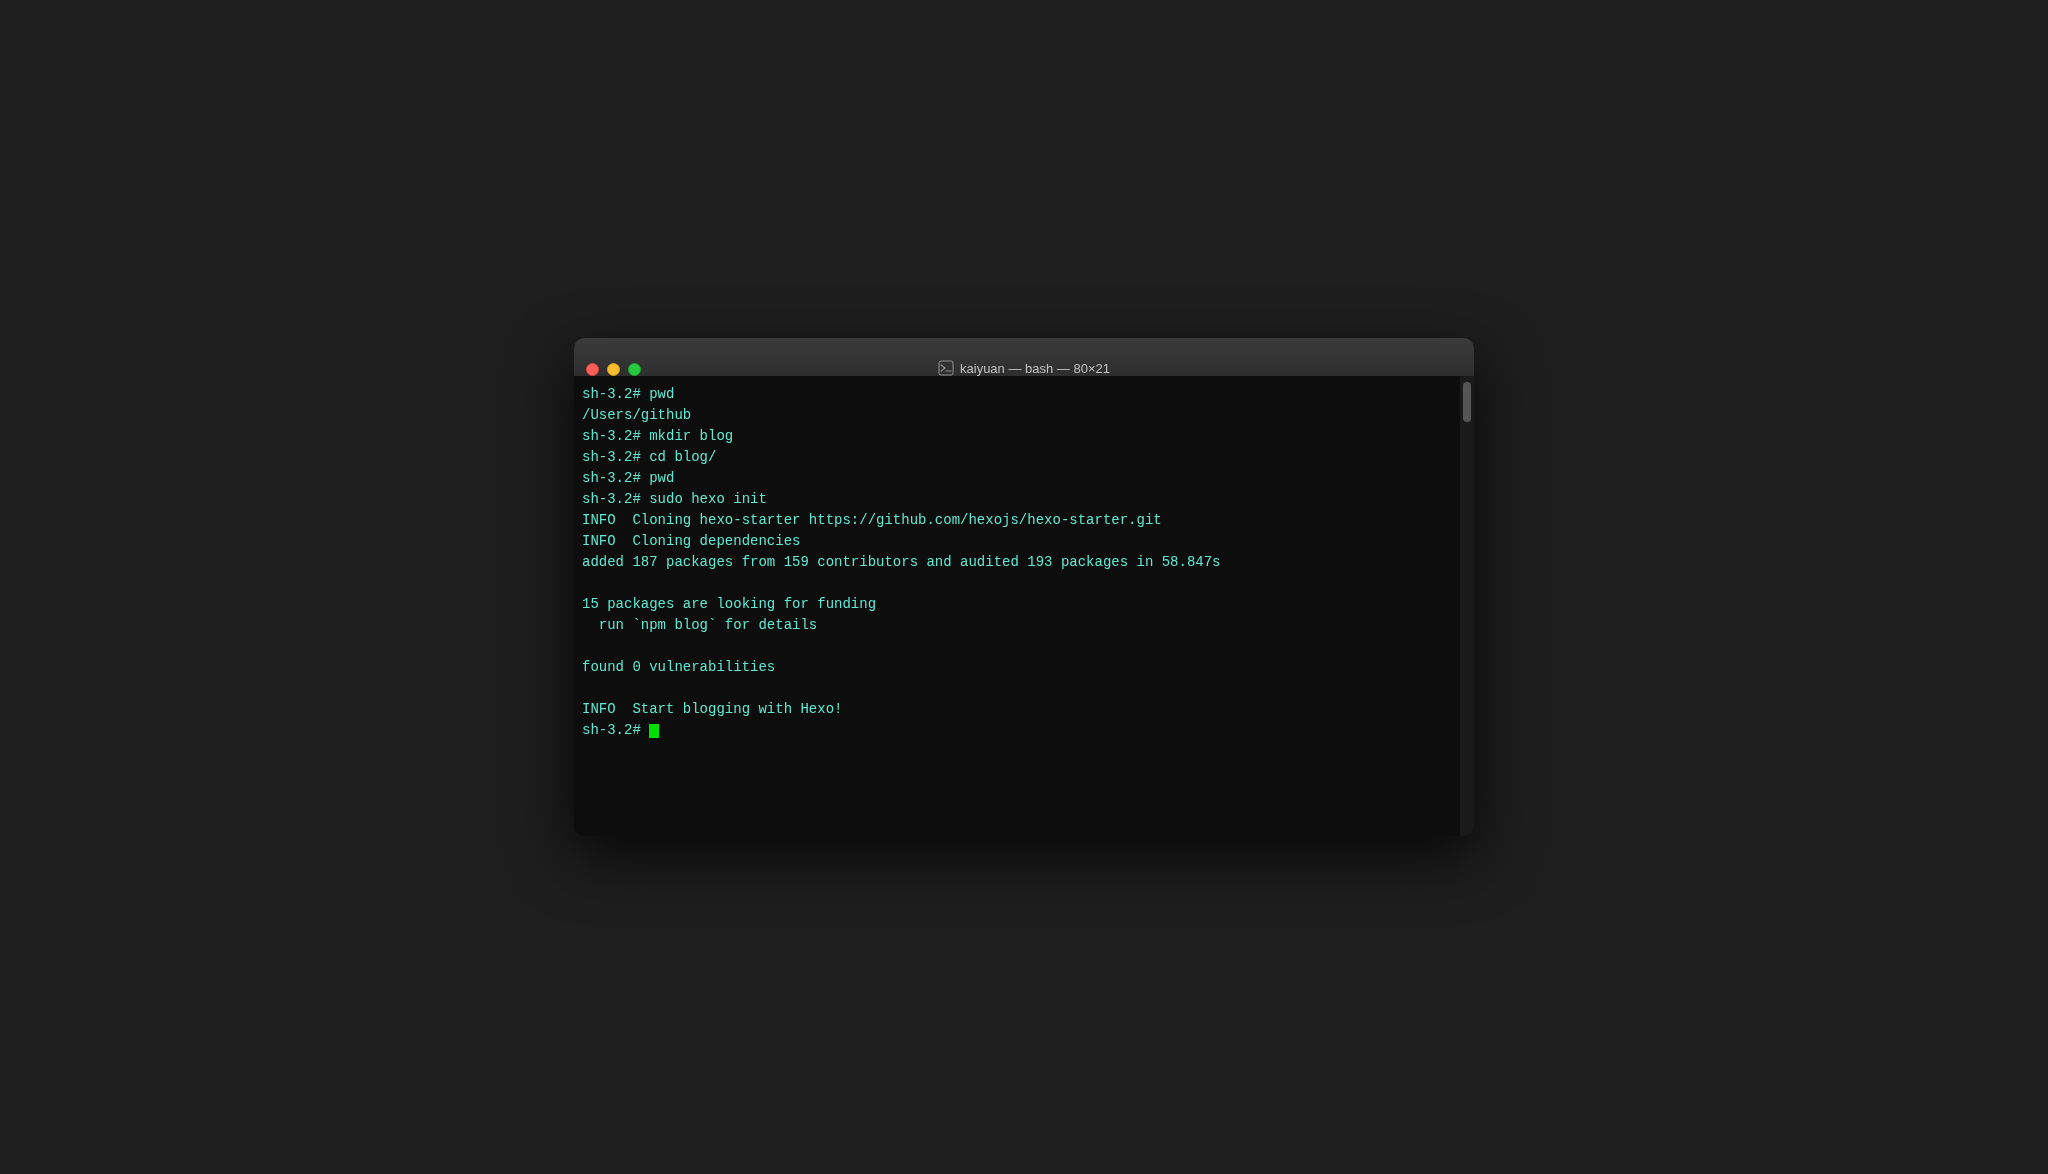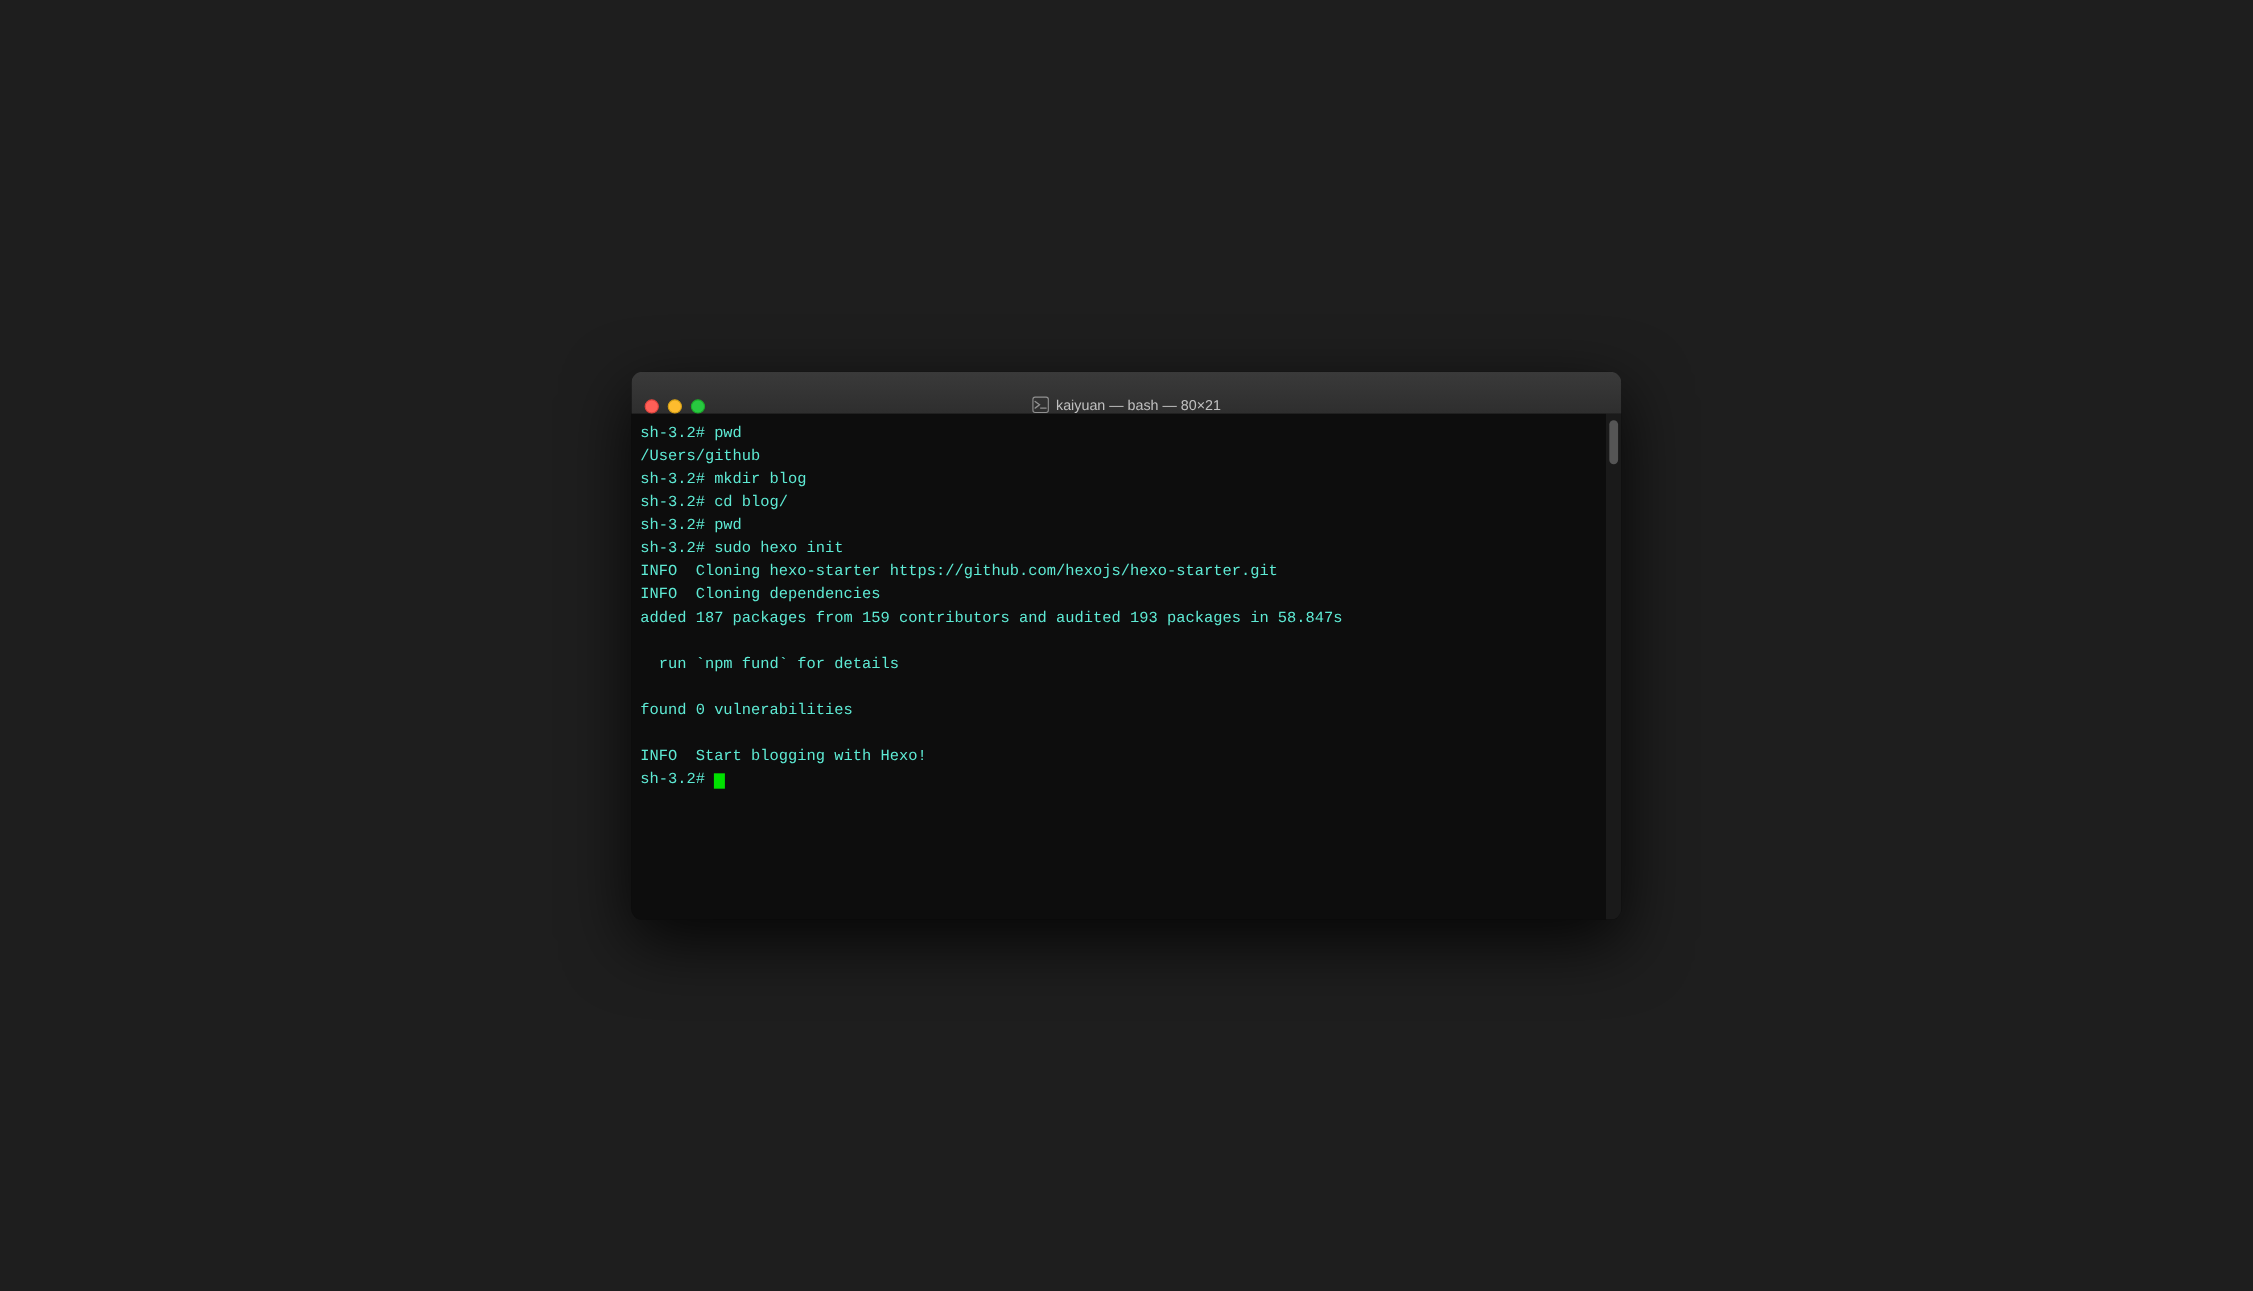--- a/index.html
+++ b/index.html
@@ -157,21 +157,22 @@
       <div class="line">sh-3.2# pwd</div>
       <div class="line">/Users/github</div>
       <div class="line">sh-3.2# mkdir blog</div>
       <div class="line">sh-3.2# cd blog/</div>
       <div class="line">sh-3.2# pwd</div>
       <div class="line">sh-3.2# sudo hexo init</div>
       <div class="line">INFO  Cloning hexo-starter https://github.com/hexojs/hexo-starter.git</div>
       <div class="line">INFO  Cloning dependencies</div>
       <div class="line">added 187 packages from 159 contributors and audited 193 packages in 58.847s</div>
       <div class="line-empty"></div>
-      <div class="line">  run `npm fund` for details</div>
+      <div class="line">15 packages are looking for funding</div>
+      <div class="line">  run `npm blog` for details</div>
       <div class="line-empty"></div>
       <div class="line">found 0 vulnerabilities</div>
       <div class="line-empty"></div>
       <div class="line">INFO  Start blogging with Hexo!</div>
       <div class="line">sh-3.2# <span class="cursor"></span></div>
     </div>
     <div class="scrollbar">
       <div class="scrollbar-thumb"></div>
     </div>
   </div>

